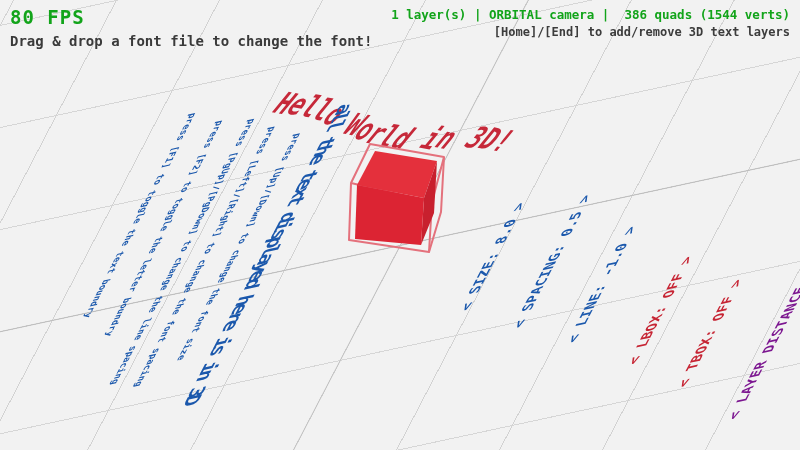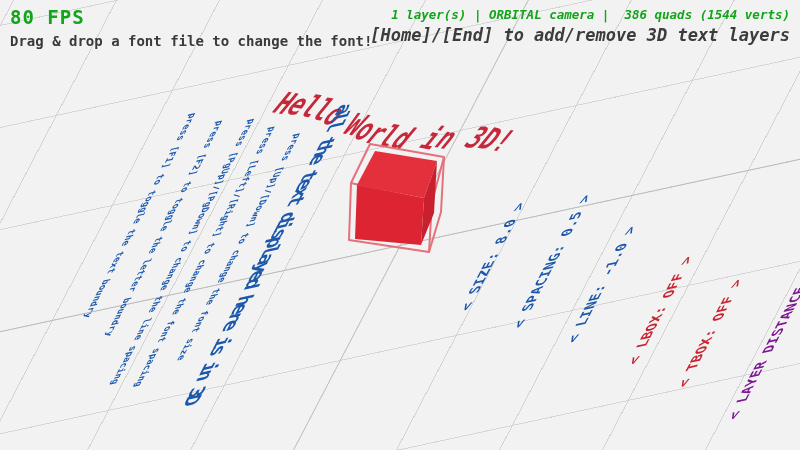--- a/index.html
+++ b/index.html
@@ -20,23 +20,23 @@
   .param{font-size:12px;letter-spacing:0;transform:rotate(-90deg);}
   .blue{color:#1b58ac}.red{color:#c62433}.purple{color:#7c1690}
   .hello{font-size:24px;color:#c62839;transform:rotate(20deg);letter-spacing:0;}
   
   #cube-svg{position:absolute;left:0;top:0;z-index:5;}
   
   .hud{position:absolute;z-index:10;font-weight:bold;white-space:pre;}
   #fps{left:10px;top:6px;font-size:19px;letter-spacing:1px;color:#12a41a;}
   .hint-l{left:10px;font-size:14px;color:#3a3a3a;}
   #hint1{top:33px}#hint2{top:52px}#hint3{top:79px}
-  .hud-r{right:10px;text-align:right;font-style:italic;}
+  .hud-r{right:10px;text-align:right;}
   #status{top:7px;font-size:12.5px;color:#12a41a;}
-  .hint-r{font-size:17px;color:#3c3c3c;}
+  .hint-r{font-size:12px;color:#3c3c3c;}
   #rhint1{top:25px}#rhint2{top:40px}#rhint3{top:55px}#rhint4{top:70px}
 </style>
 </head>
 <body>
 
 <div id="app">
 
   <div id="floor">
     <div class="axis-u"></div>
     <div class="axis-v"></div>

